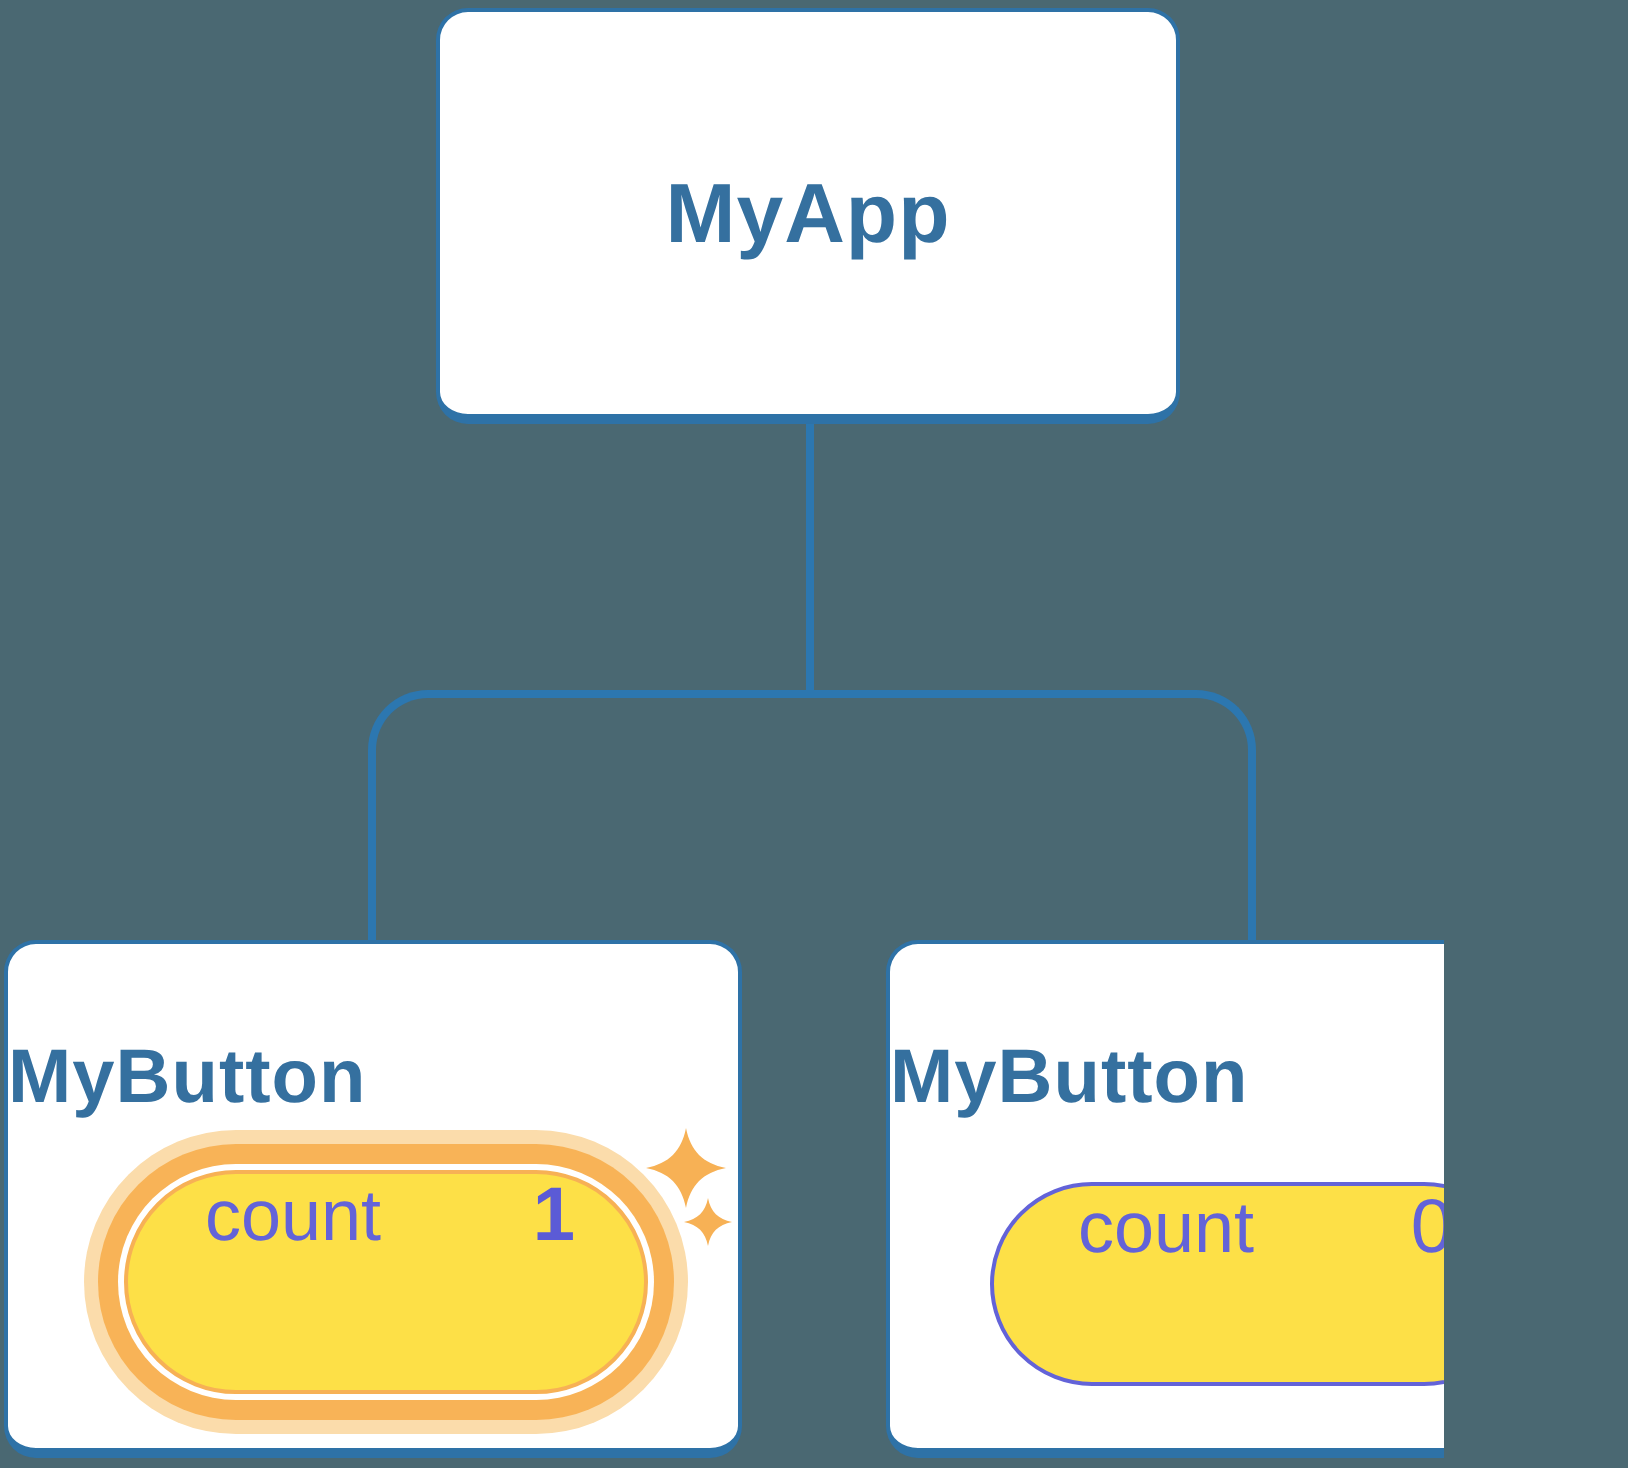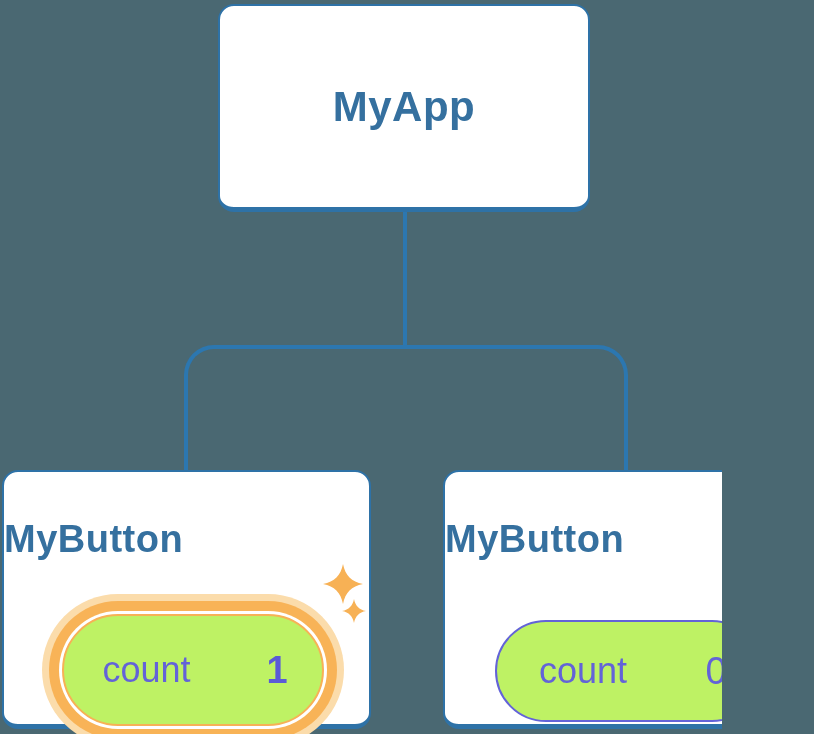--- a/index.html
+++ b/index.html
@@ -56,26 +56,25 @@
     width: 444px; height: 125px;
     box-sizing: border-box;
     border: 4px solid #2c77b0;
     border-bottom: none;
     border-radius: 30px 30px 0 0;
   }
 
   
   .pill {
     position: absolute;
-    background: #bef264;
+    background: #fde047;
     box-sizing: border-box;
     display: flex;
-    align-items: center;
+    align-items: flex-start;
     border-radius: 60px;
-    margin-top: 29px;
   }
   .pill-plain {
     left: 50px; top: 119px;
     width: 268px; height: 102px;
     border: 2.5px solid #6363d8;
   }
   .pill-highlight {
     left: 58px; top: 113px;
     width: 262px; height: 112px;
     border: 2.5px solid #f7b155;

